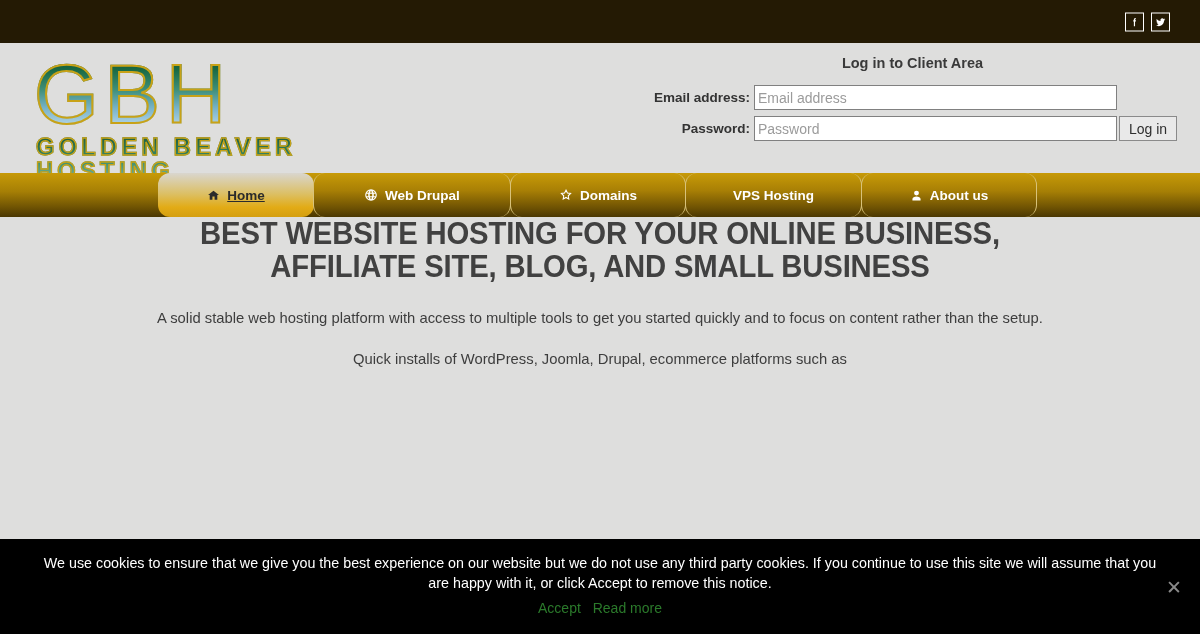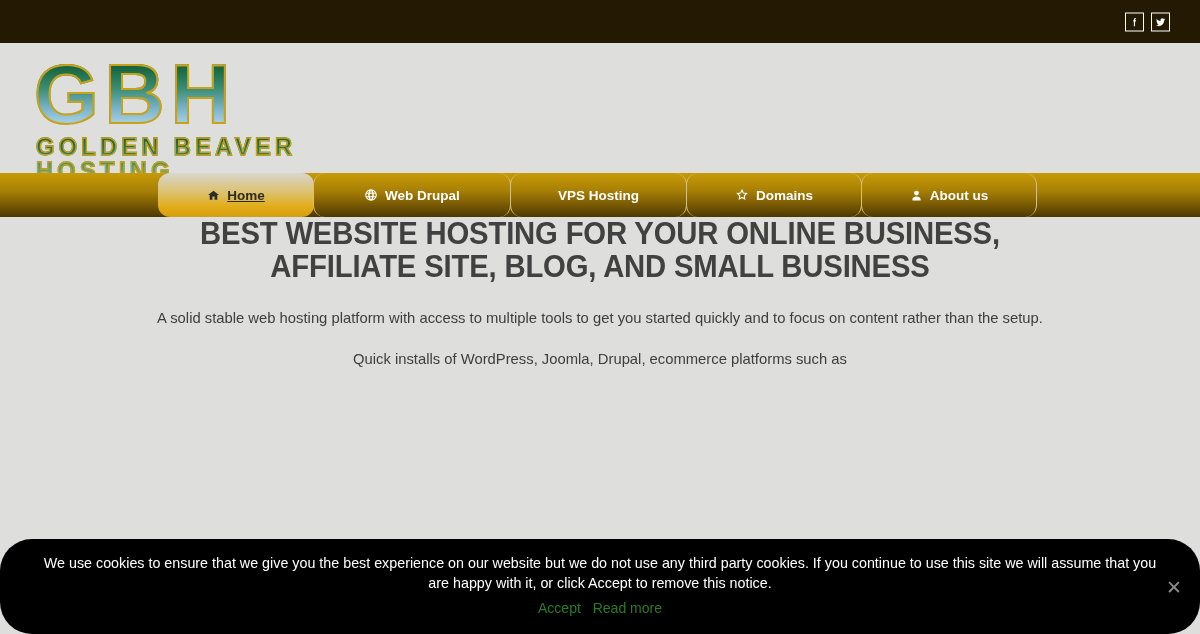--- a/index.html
+++ b/index.html
@@ -40,21 +40,21 @@
     position: relative;
   }
   .logo {
     position: absolute;
     left: 30px; top: 8px;
     width: 370px;
     user-select: none;
   }
   .logo-main {
     font-family: "Liberation Sans", sans-serif;
-    font-weight: bold;
+    font-weight: normal;
     font-size: 83px;
     line-height: 88px;
     letter-spacing: 6px;
     background: linear-gradient(180deg,
         #0c4a2c 0%, #1a6b45 22%, #3f8f79 44%,
         #78b3c9 65%, #a9cfe2 82%, #cfe4ef 100%);
     -webkit-background-clip: text;
     background-clip: text;
     color: transparent;
     -webkit-text-stroke: 2px #c8a217;
@@ -196,21 +196,20 @@
   .hero .p3 { margin-top: 6px; }
 
   
   .cookie {
     position: absolute;
     left: 0; bottom: 0;
     width: 1200px;
     height: 95px;
     background: #000000;
     color: #ffffff;
-    border-radius: 32px;
   }
   .cookie-text {
     padding: 14px 34px 0 34px;
     text-align: center;
     font-size: 14.3px;
     line-height: 20px;
     color: #ffffff;
   }
   .cookie-links {
     text-align: center;
@@ -256,20 +255,34 @@
     </div>
   </div>
 
   <div class="header">
 
     <div class="logo">
       <div class="logo-main">GBH</div>
       <div class="logo-sub">GOLDEN BEAVER HOSTING</div>
     </div>
 
+    <div class="login-box">
+      <div class="login-title">Log in to Client Area</div>
+
+      <div class="login-row">
+        <div class="login-label">Email address:</div>
+        <input class="login-input email" type="text" placeholder="Email address" style="">
+      </div>
+
+      <div class="login-row">
+        <div class="login-label">Password:</div>
+        <input class="login-input pwd" type="text" placeholder="Password" style="">
+        <button class="login-btn">Log in</button>
+      </div>
+    </div>
   </div>
 
   <div class="nav">
     <div class="nav-spacer"></div>
 
     <div class="nav-item active" style="width:156px">
       <span class="nav-icon">
         <svg width="13" height="13" viewBox="0 0 24 24" fill="#2b2b2b">
             <path d="M12 3 2 11h3v9h5v-6h4v6h5v-9h3L12 3z"></path>
           </svg>
@@ -279,31 +292,31 @@
 
     <div class="nav-item" style="width:198px">
       <span class="nav-icon">
         <svg width="14" height="14" viewBox="0 0 24 24" fill="#ffffff">
             <path d="M12 2a10 10 0 1 0 0 20 10 10 0 0 0 0-20zm6.9 6h-2.6a14 14 0 0 0-1.3-3.3A8 8 0 0 1 18.9 8zM12 4.2c.6.9 1.2 2.2 1.6 3.8h-3.2c.4-1.6 1-2.9 1.6-3.8zM4.3 14a8 8 0 0 1 0-4h3a17 17 0 0 0 0 4h-3zm.8 2h2.6c.3 1.2.8 2.3 1.3 3.3A8 8 0 0 1 5.1 16zm2.6-8H5.1a8 8 0 0 1 3.9-3.3C8.5 5.7 8 6.8 7.7 8zM12 19.8c-.6-.9-1.2-2.2-1.6-3.8h3.2c-.4 1.6-1 2.9-1.6 3.8zm2-5.8h-4a15 15 0 0 1 0-4h4a15 15 0 0 1 0 4zm1 5.3c.5-1 1-2.1 1.3-3.3h2.6a8 8 0 0 1-3.9 3.3zm1.7-5.3a17 17 0 0 0 0-4h3a8 8 0 0 1 0 4h-3z"></path>
           </svg>
       </span>
       <span class="nav-label">Web Drupal</span>
     </div>
 
-    <div class="nav-item" style="width:177px">
-      <span class="nav-label">VPS Hosting</span>
-    </div>
-
     <div class="nav-item" style="width:176px">
       <span class="nav-icon">
         <svg width="14" height="14" viewBox="0 0 24 24" fill="none" stroke="#ffffff" stroke-width="1.8">
             <path d="M12 3.6l2.4 5 5.5.8-4 3.9.9 5.5-4.8-2.6-4.8 2.6.9-5.5-4-3.9 5.5-.8z"></path>
           </svg>
       </span>
       <span class="nav-label">Domains</span>
+    </div>
+
+    <div class="nav-item" style="width:177px">
+      <span class="nav-label">VPS Hosting</span>
     </div>
 
     <div class="nav-item" style="width:176px">
       <span class="nav-icon">
         <svg width="13" height="13" viewBox="0 0 24 24" fill="#ffffff">
             <path d="M12 12a4.5 4.5 0 1 0 0-9 4.5 4.5 0 0 0 0 9zm0 2c-3.9 0-7.5 2-7.5 4.4V21h15v-2.6c0-2.4-3.6-4.4-7.5-4.4z"></path>
           </svg>
       </span>
       <span class="nav-label">About us</span>
     </div>

